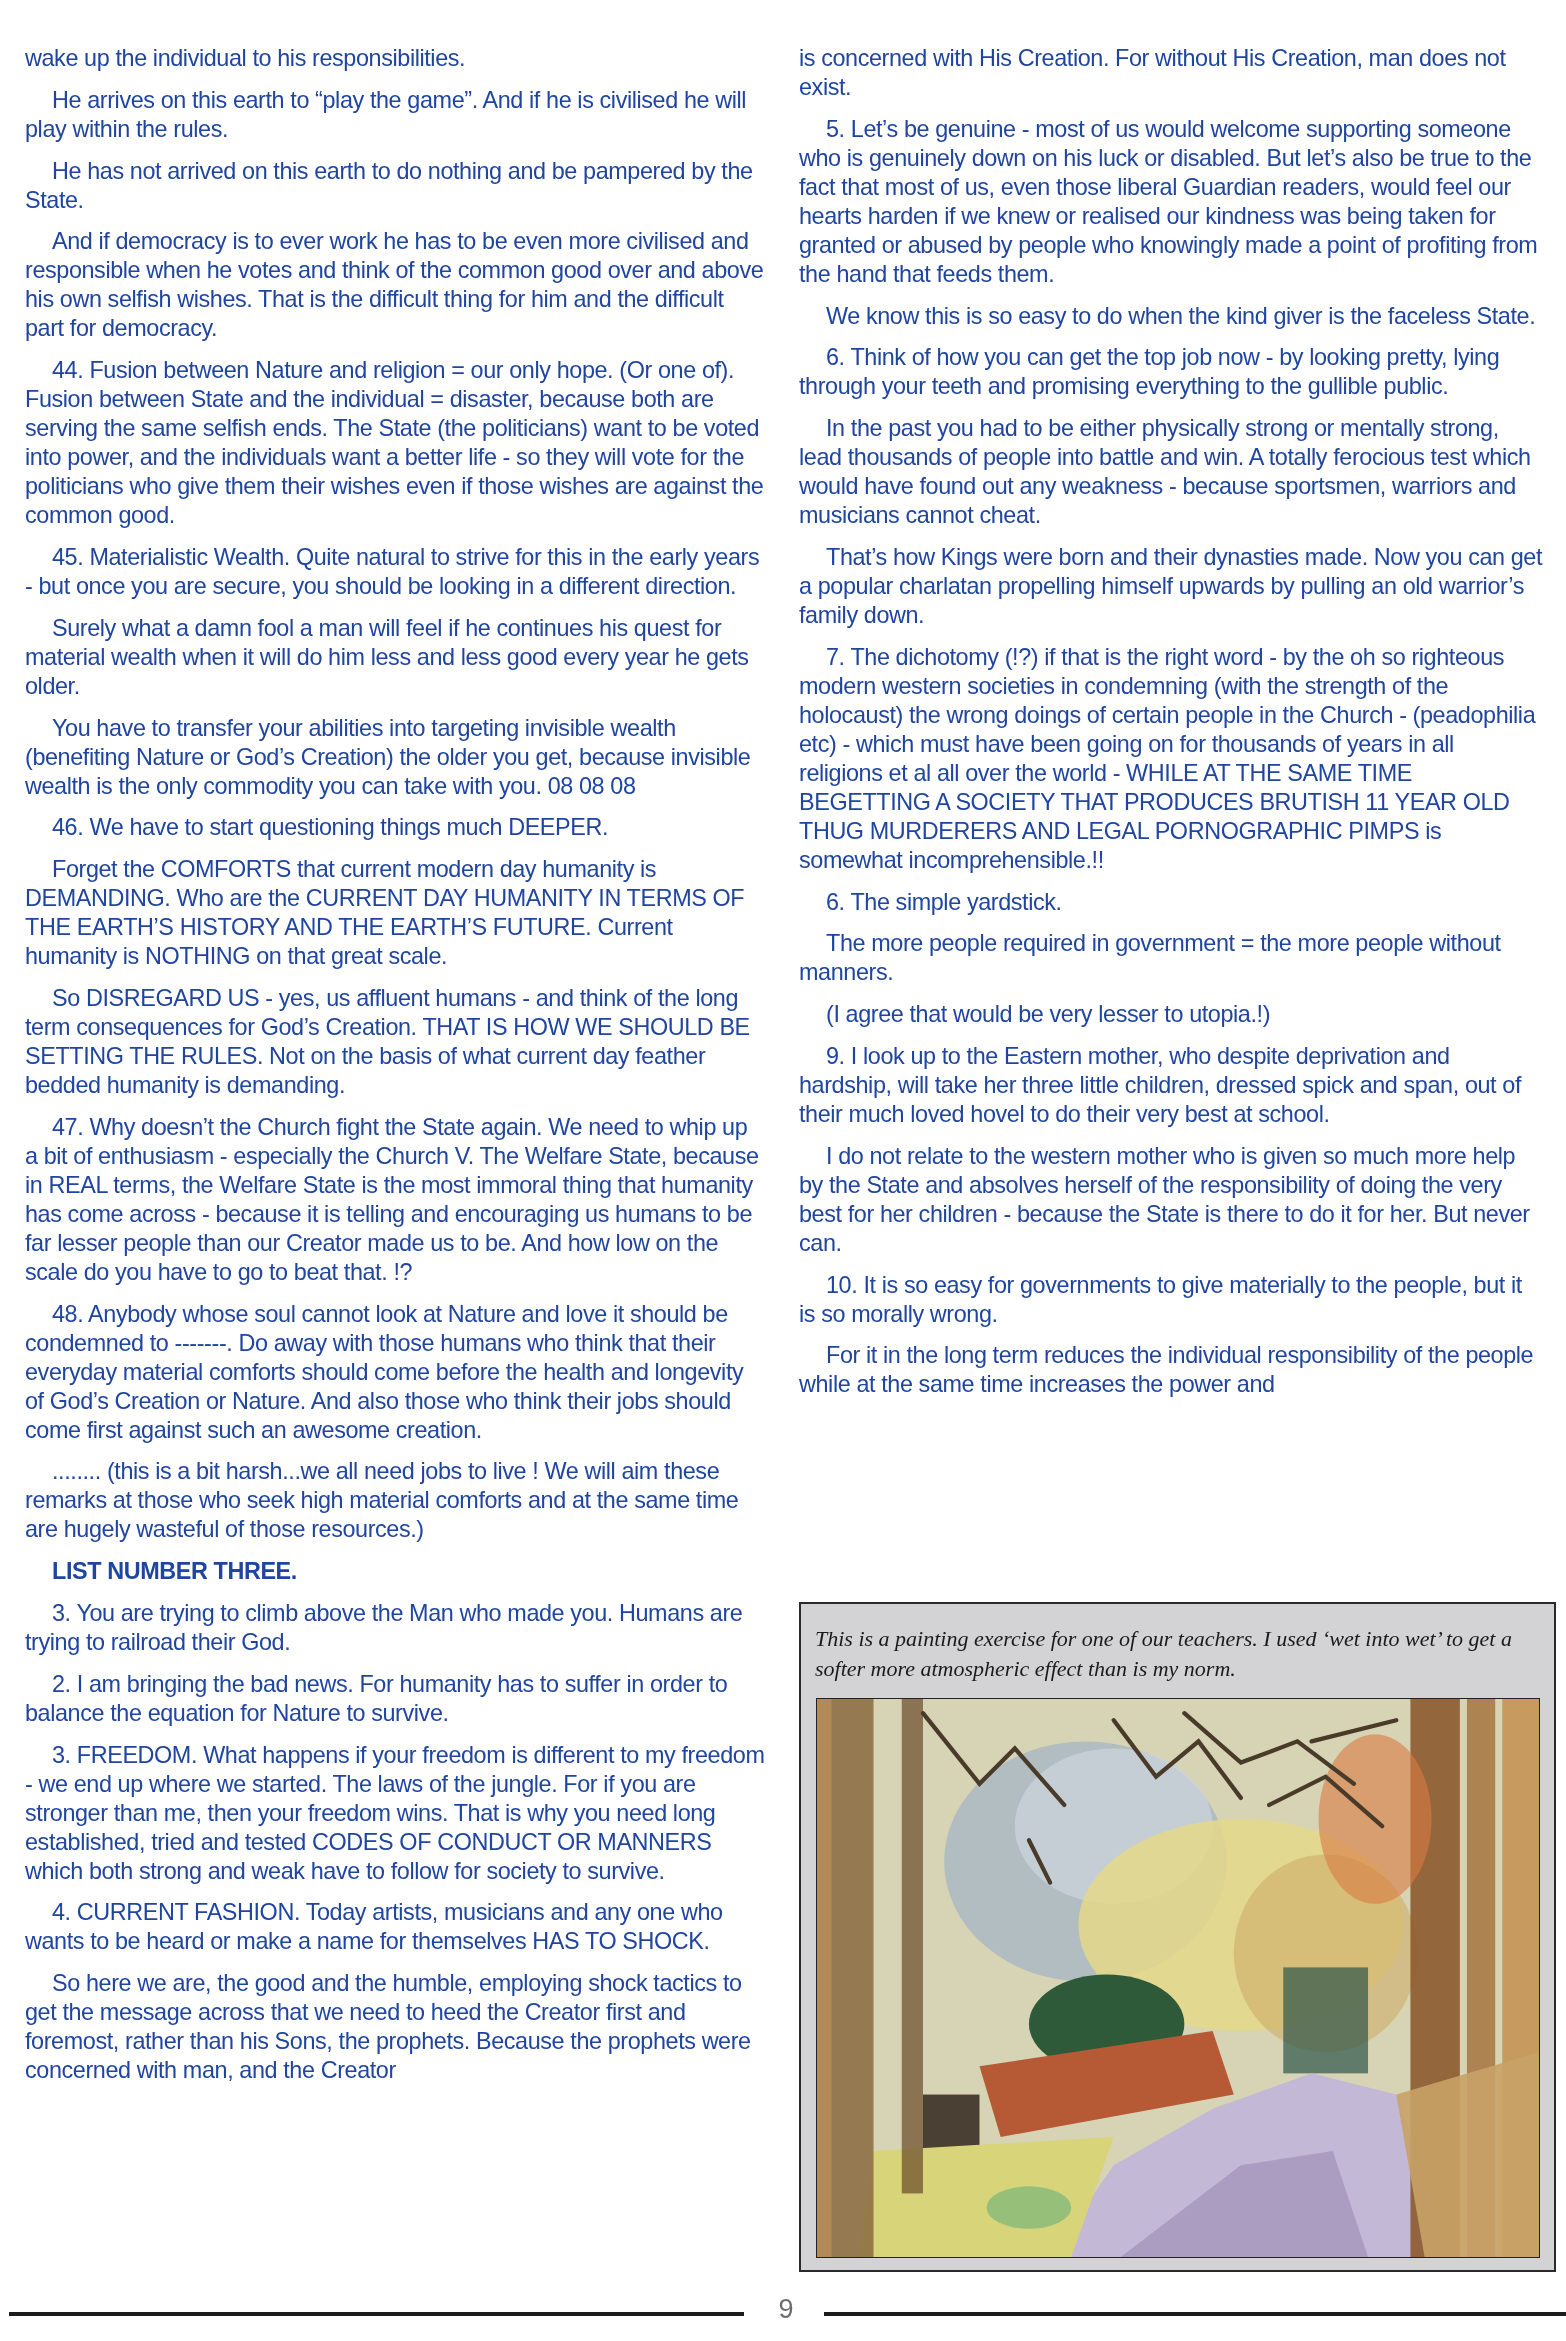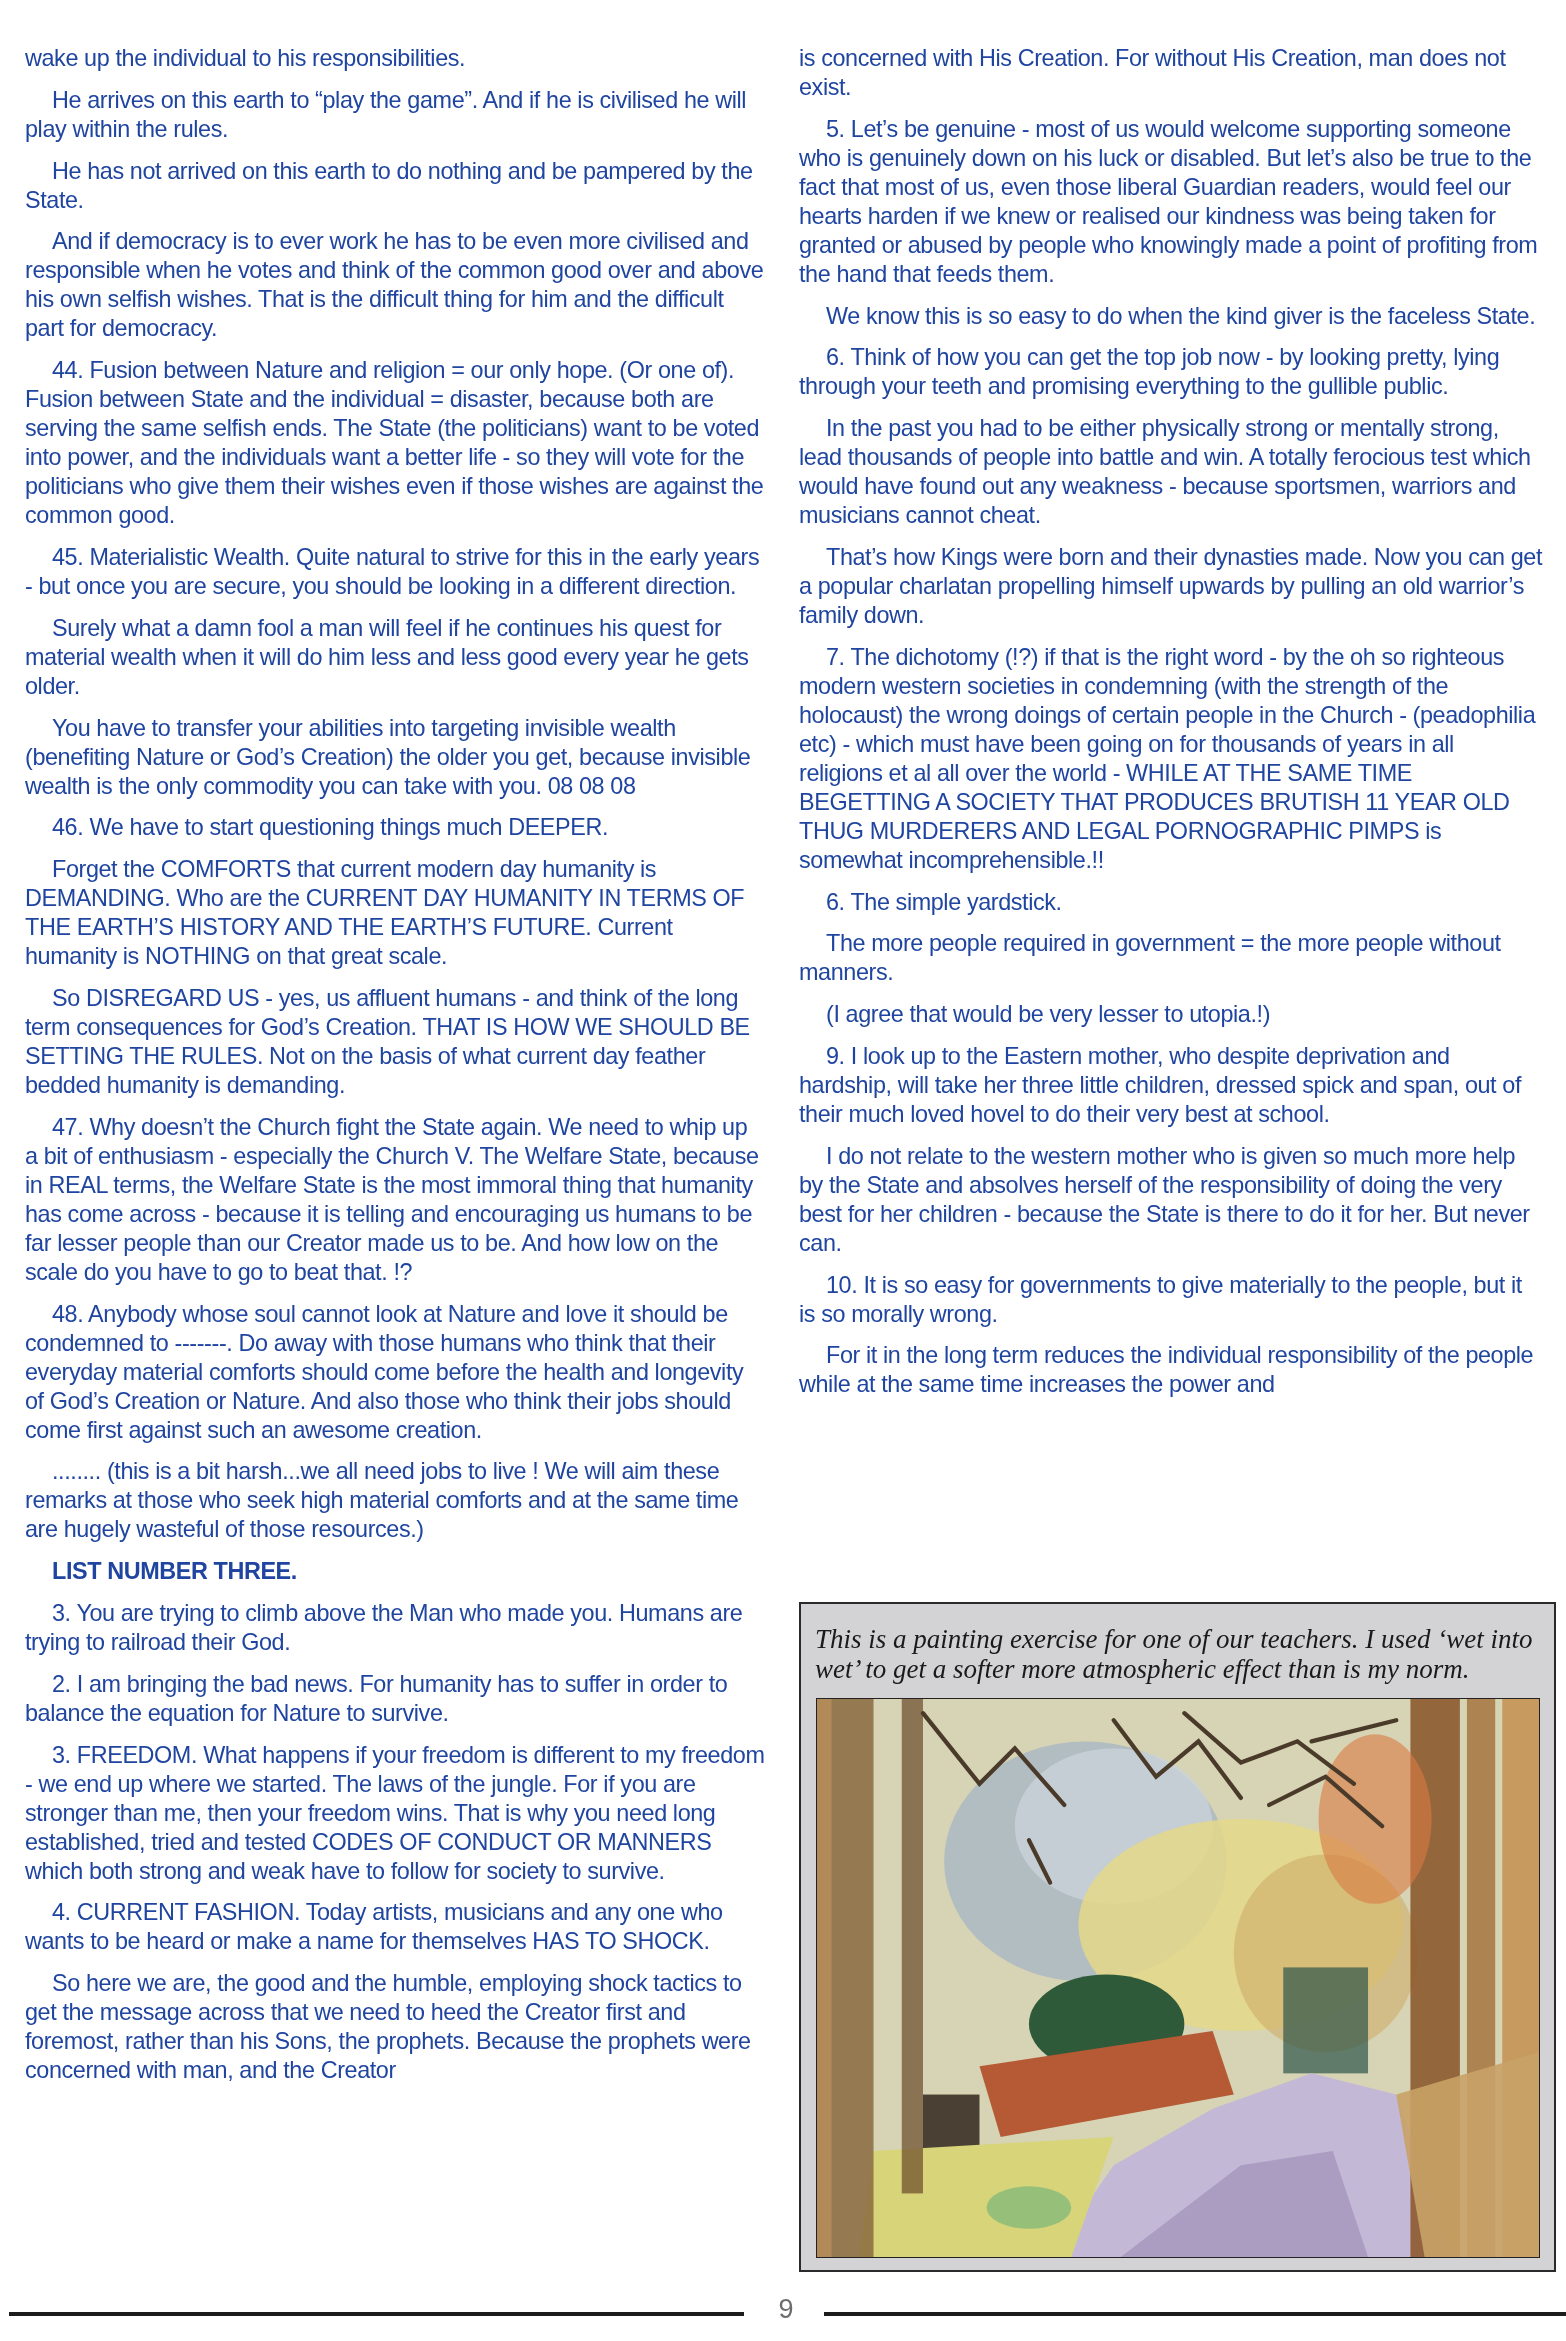--- a/index.html
+++ b/index.html
@@ -16,21 +16,21 @@
     .col p.heading { font-weight: bold; }
     #left-col { left: 25px; width: 740px; }
     #right-col { left: 799px; width: 744px; }
     #caption-box {
       position: absolute; left: 799px; top: 1602px; width: 757px; height: 670px;
       background: #d3d3d5; border: 2.1px solid #2a2a2a; box-sizing: border-box;
     }
     #caption-text {
       position: absolute; left: 14px; top: 20px; width: 723px;
       font-family: "Liberation Serif", serif; font-style: italic;
-      font-size: 27px; line-height: 30px; color: #1a1a1a;
+      font-size: 22px; line-height: 30px; color: #1a1a1a;
     }
     #painting {
       position: absolute; left: 15px; top: 94px; width: 724px; height: 560px;
       border: 1.4px solid #222; box-sizing: border-box; overflow: hidden;
       background: linear-gradient(180deg, #d8d6b0 0%, #c9cfb8 30%, #b9c0a0 50%, #d9d59a 62%, #c6bdd0 80%, #a69ab8 100%);
     }
     #painting svg { width: 100%; height: 100%; display: block; }
     .rule { position: absolute; top: 2312px; height: 4.3px; background: #1c1c1c; }
     #rule-left { left: 8.5px; width: 735px; }
     #rule-right { left: 824px; width: 742px; }

